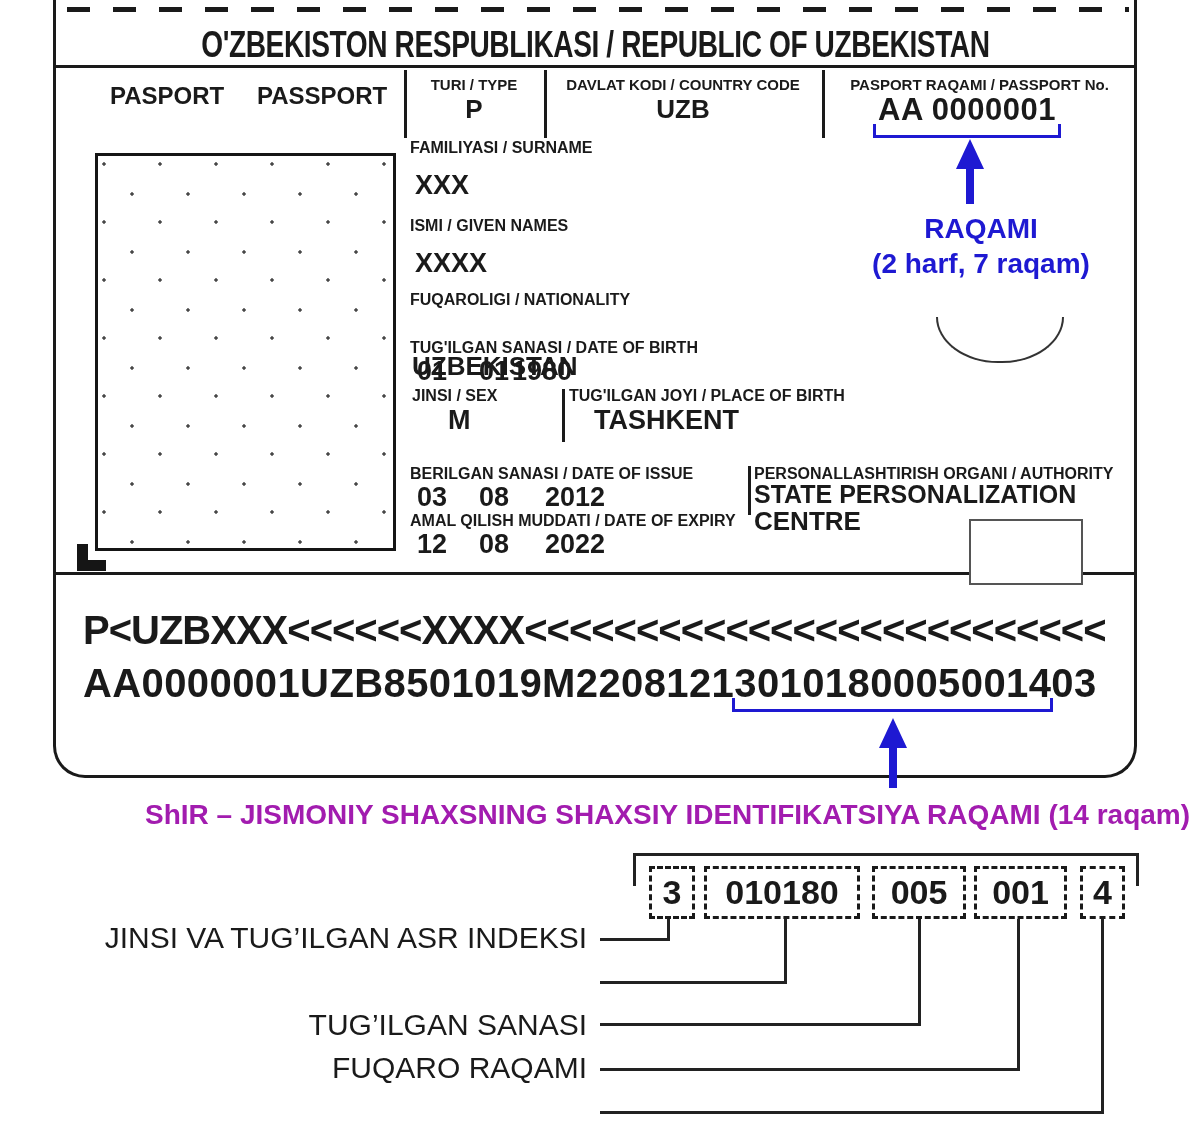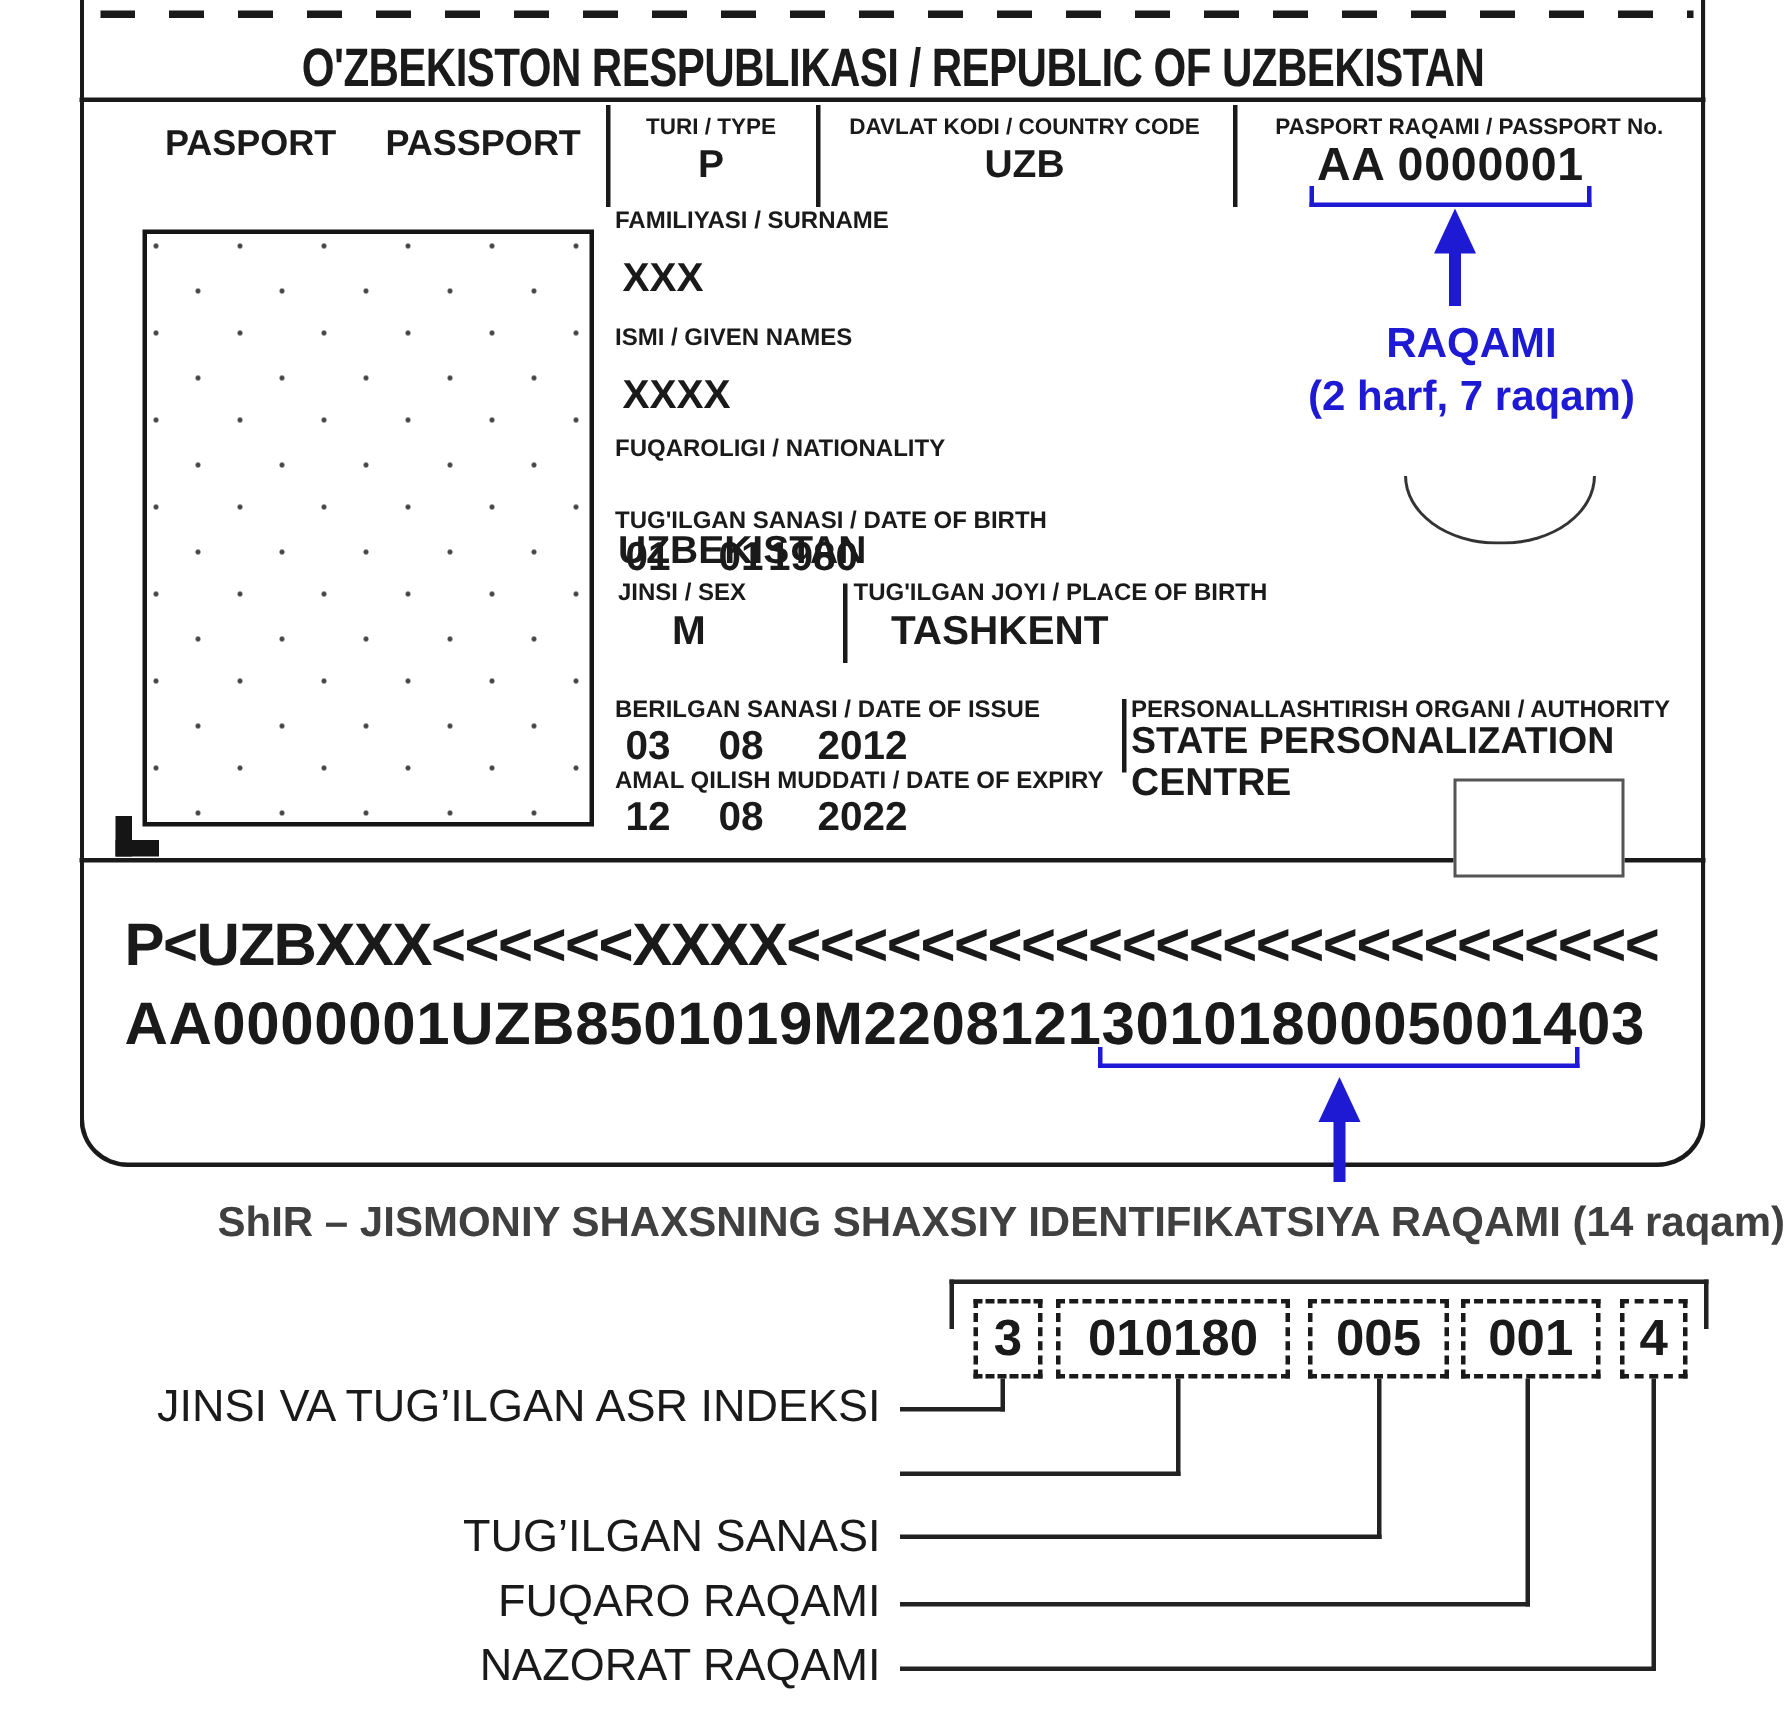--- a/index.html
+++ b/index.html
@@ -62,21 +62,21 @@
   
   .mrz{position:absolute;left:83px;font-weight:bold;white-space:nowrap;line-height:1;font-family:"Liberation Sans",sans-serif;}
   .mrz1{top:610px;font-size:40px;letter-spacing:-1px;}
   .mrz2{top:663px;font-size:40px;letter-spacing:.4px;}
   .pinfl-seg{position:relative;display:inline-block;}
   .mrz-bracket{position:absolute;left:-2px;right:-2px;top:35px;height:11px;border:3px solid #1e19d2;border-top:none;}
   .arrow2-head{position:absolute;left:50%;margin-left:-14px;top:55px;}
   .arrow2-shaft{position:absolute;left:50%;margin-left:-4px;top:83px;width:8px;height:42px;}
   
   .shir-heading{
-    position:absolute;left:145px;top:797px;color:#404040;
+    position:absolute;left:145px;top:797px;color:#a21caf;
     font-size:28px;font-weight:600;line-height:1.25;white-space:nowrap;
   }
   
   .top-bracket{
     position:absolute;left:633px;top:853px;width:506px;height:33px;
     border:3px solid #222;border-bottom:none;box-sizing:border-box;
   }
   .seg-box{
     position:absolute;top:866px;height:53px;border:3px dashed #1a1a1a;box-sizing:border-box;
     display:flex;align-items:center;justify-content:center;
@@ -191,15 +191,14 @@
   <div class="conn" style="left:918px;top:919px;width:3px;height:107px;"></div>
   <div class="conn" style="left:600px;top:1023px;width:321px;height:3px;"></div>
   <div class="conn" style="left:1017px;top:919px;width:3px;height:152px;"></div>
   <div class="conn" style="left:600px;top:1068px;width:420px;height:3px;"></div>
   <div class="conn" style="left:1101px;top:919px;width:3px;height:195px;"></div>
   <div class="conn" style="left:600px;top:1111px;width:504px;height:3px;"></div>
 
   <div class="seg-lbl" style="top:921px;">JINSI VA TUG’ILGAN ASR INDEKSI</div>
   <div class="seg-lbl" style="top:964px;margin-top:44px;">TUG’ILGAN SANASI</div>
   <div class="seg-lbl" style="top:1051px;">FUQARO RAQAMI</div>
-  <div class="seg-lbl" style="top:1094px;">NAZORAT RAQAMI</div>
 
 </div>
 
 </body></html>

